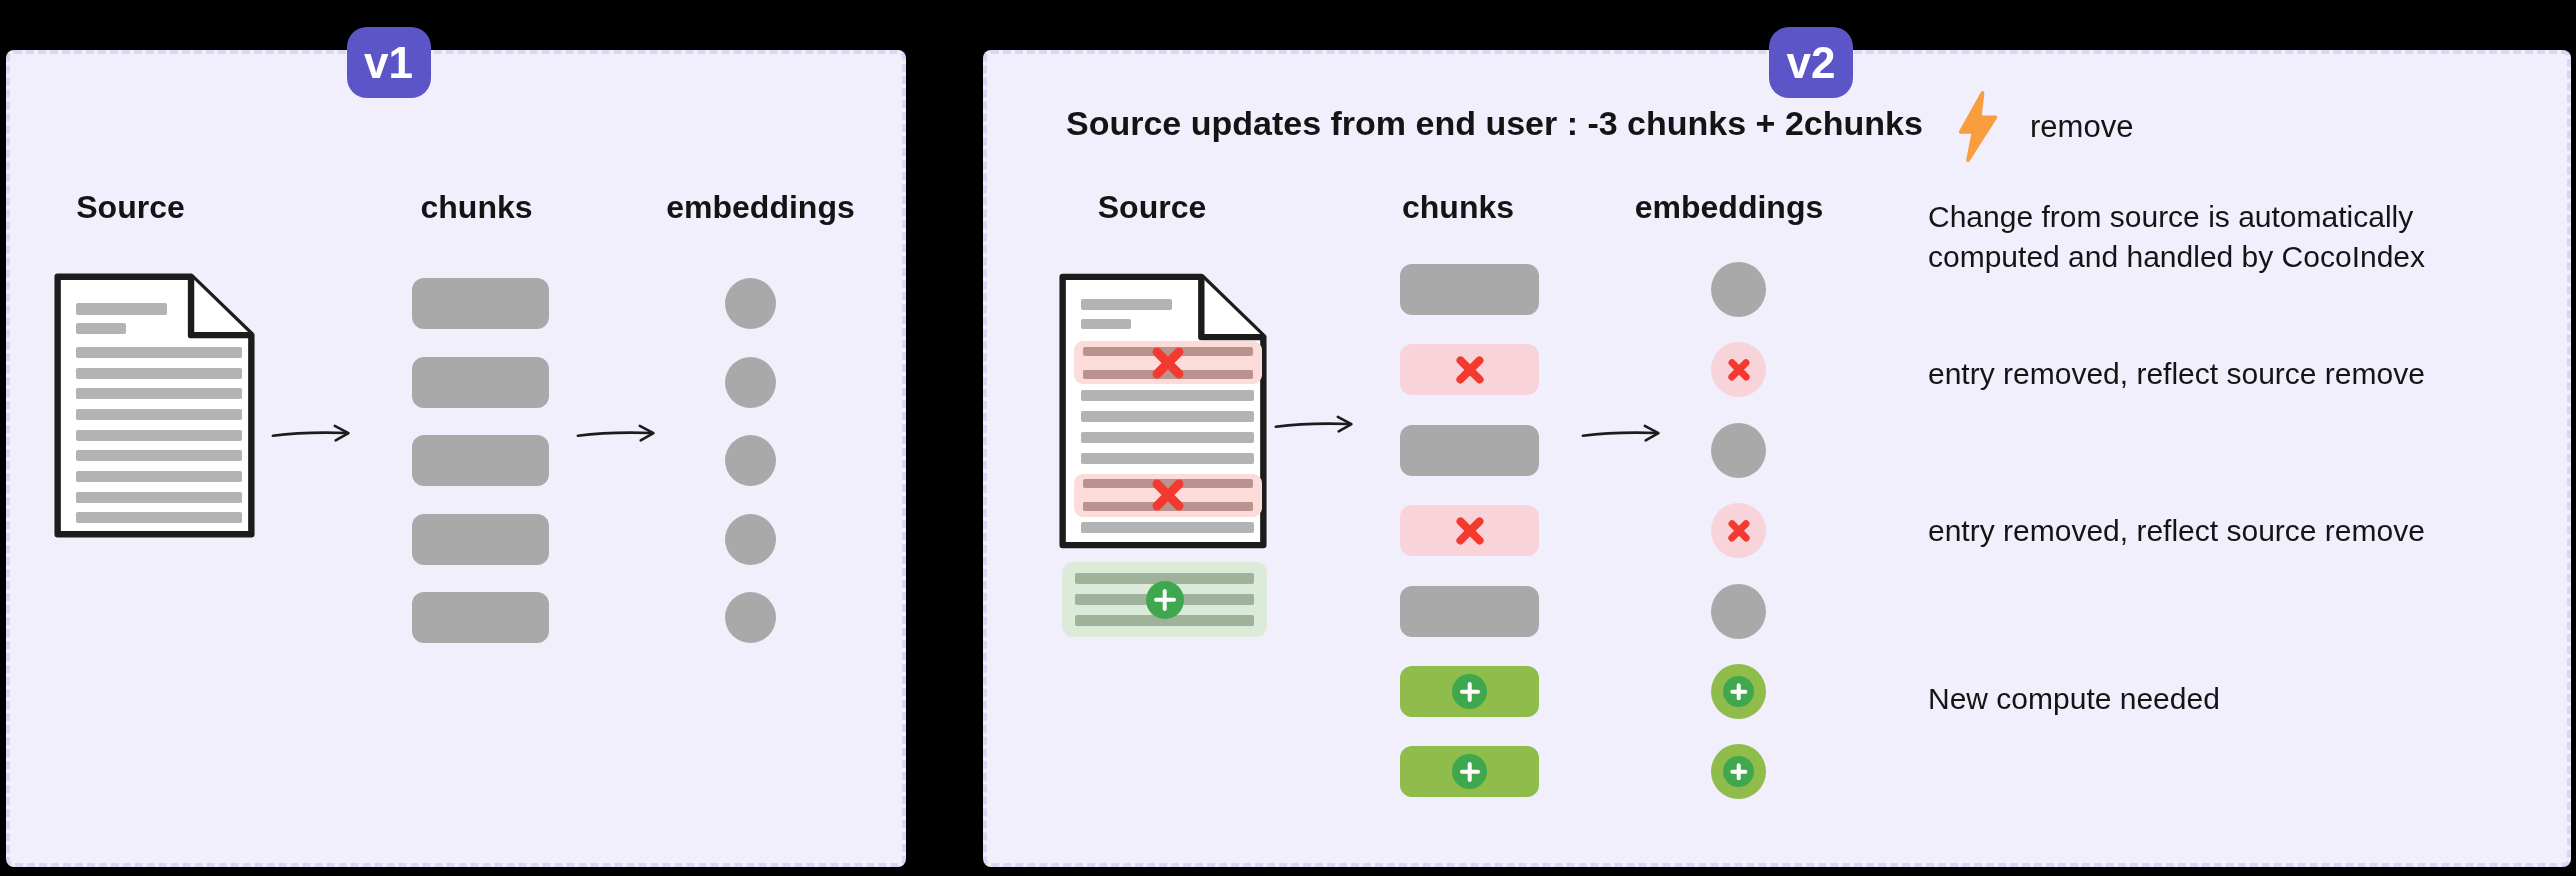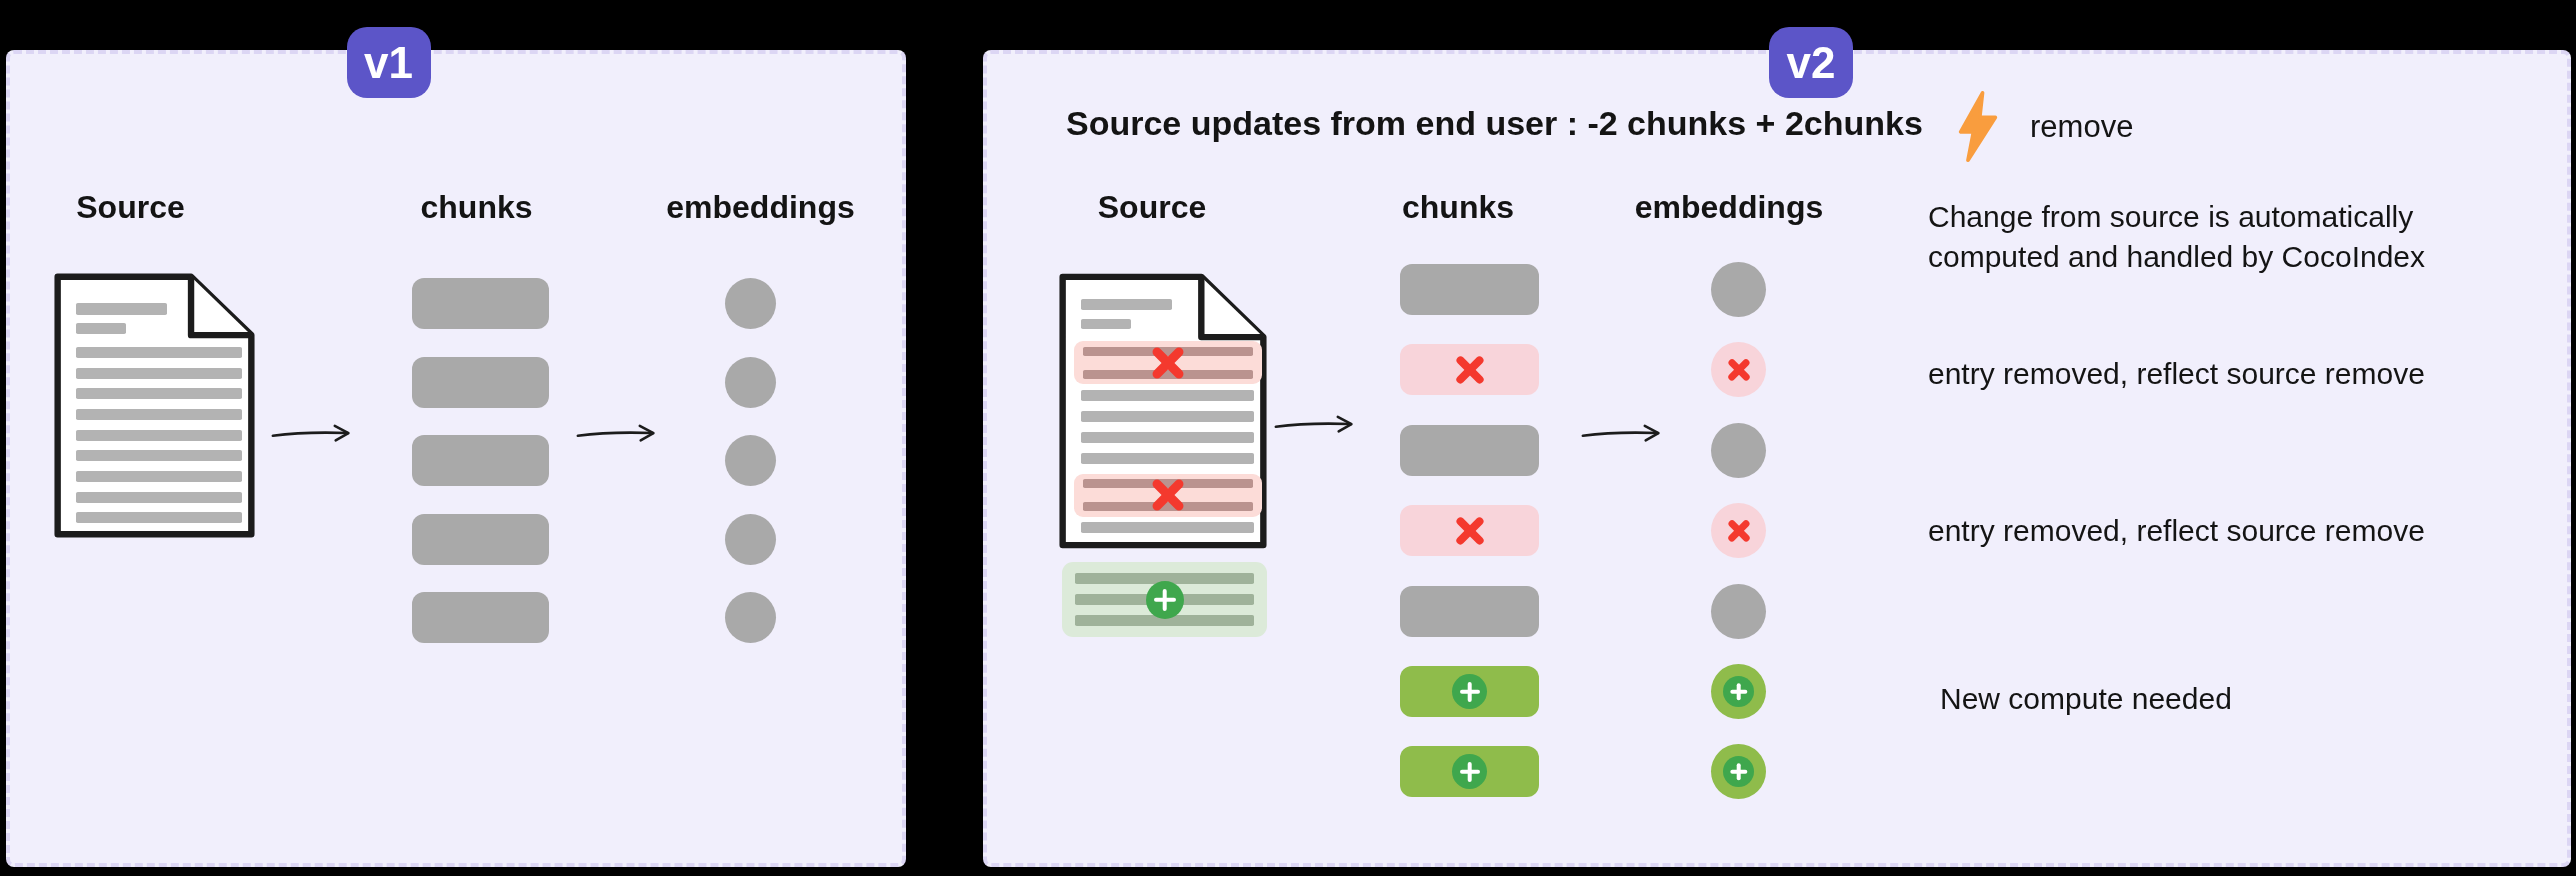--- a/index.html
+++ b/index.html
@@ -86,21 +86,21 @@
   .arrow{position:absolute;width:82px;height:22px;}
   .arrow path{stroke:#1c1c1c;stroke-width:2.8;fill:none;stroke-linecap:round;stroke-linejoin:round;}
 
   .legend-bolt{position:absolute;left:970px;top:37px;width:42px;height:71px;}
   .legend-label{position:absolute;left:1043px;top:55px;font-size:31px;}
 
   .ann{position:absolute;left:941px;font-size:30px;line-height:40px;color:var(--ink,#141414);white-space:nowrap;}
   .ann-1{top:143px;width:548px;white-space:normal;}
   .ann-2{top:300px;}
   .ann-3{top:457px;}
-  .ann-4{top:625px;margin-left:12px;}
+  .ann-4{top:625px;}
 </style>
 </head>
 <body>
 
 <div class="canvas">
 
   <section class="panel panel-v1">
     <div class="badge badge-v1">v1</div>
 
     <h2 class="col-h" style="left:121px;">Source</h2>
@@ -148,21 +148,21 @@
         <div class="embed unchanged" style="top: 79px;"></div>
         <div class="embed unchanged" style="top: 157px;"></div>
         <div class="embed unchanged" style="top: 236px;"></div>
         <div class="embed unchanged" style="top: 314px;"></div>
       </div>
   </section>
 
   <section class="panel panel-v2">
     <div class="badge badge-v2">v2</div>
 
-    <div class="panel-title">Source updates from end user : -2 chunks + 2chunks</div>
+    <div class="panel-title">Source updates from end user : -3 chunks + 2chunks</div>
 
     <svg class="legend-bolt" viewBox="0 0 46 78">
       <polygon points="28,2 4,45 18,45 12,76 42,29 25,29" fill="var(--orange,#f99d3e)" stroke="var(--orange,#f99d3e)" stroke-width="4" stroke-linejoin="round"></polygon>
     </svg>
     <span class="legend-label">remove</span>
 
     <h2 class="col-h" style="left:165px;">Source</h2>
     <h2 class="col-h" style="left:471px;">chunks</h2>
     <h2 class="col-h" style="left:742px;">embeddings</h2>
 

